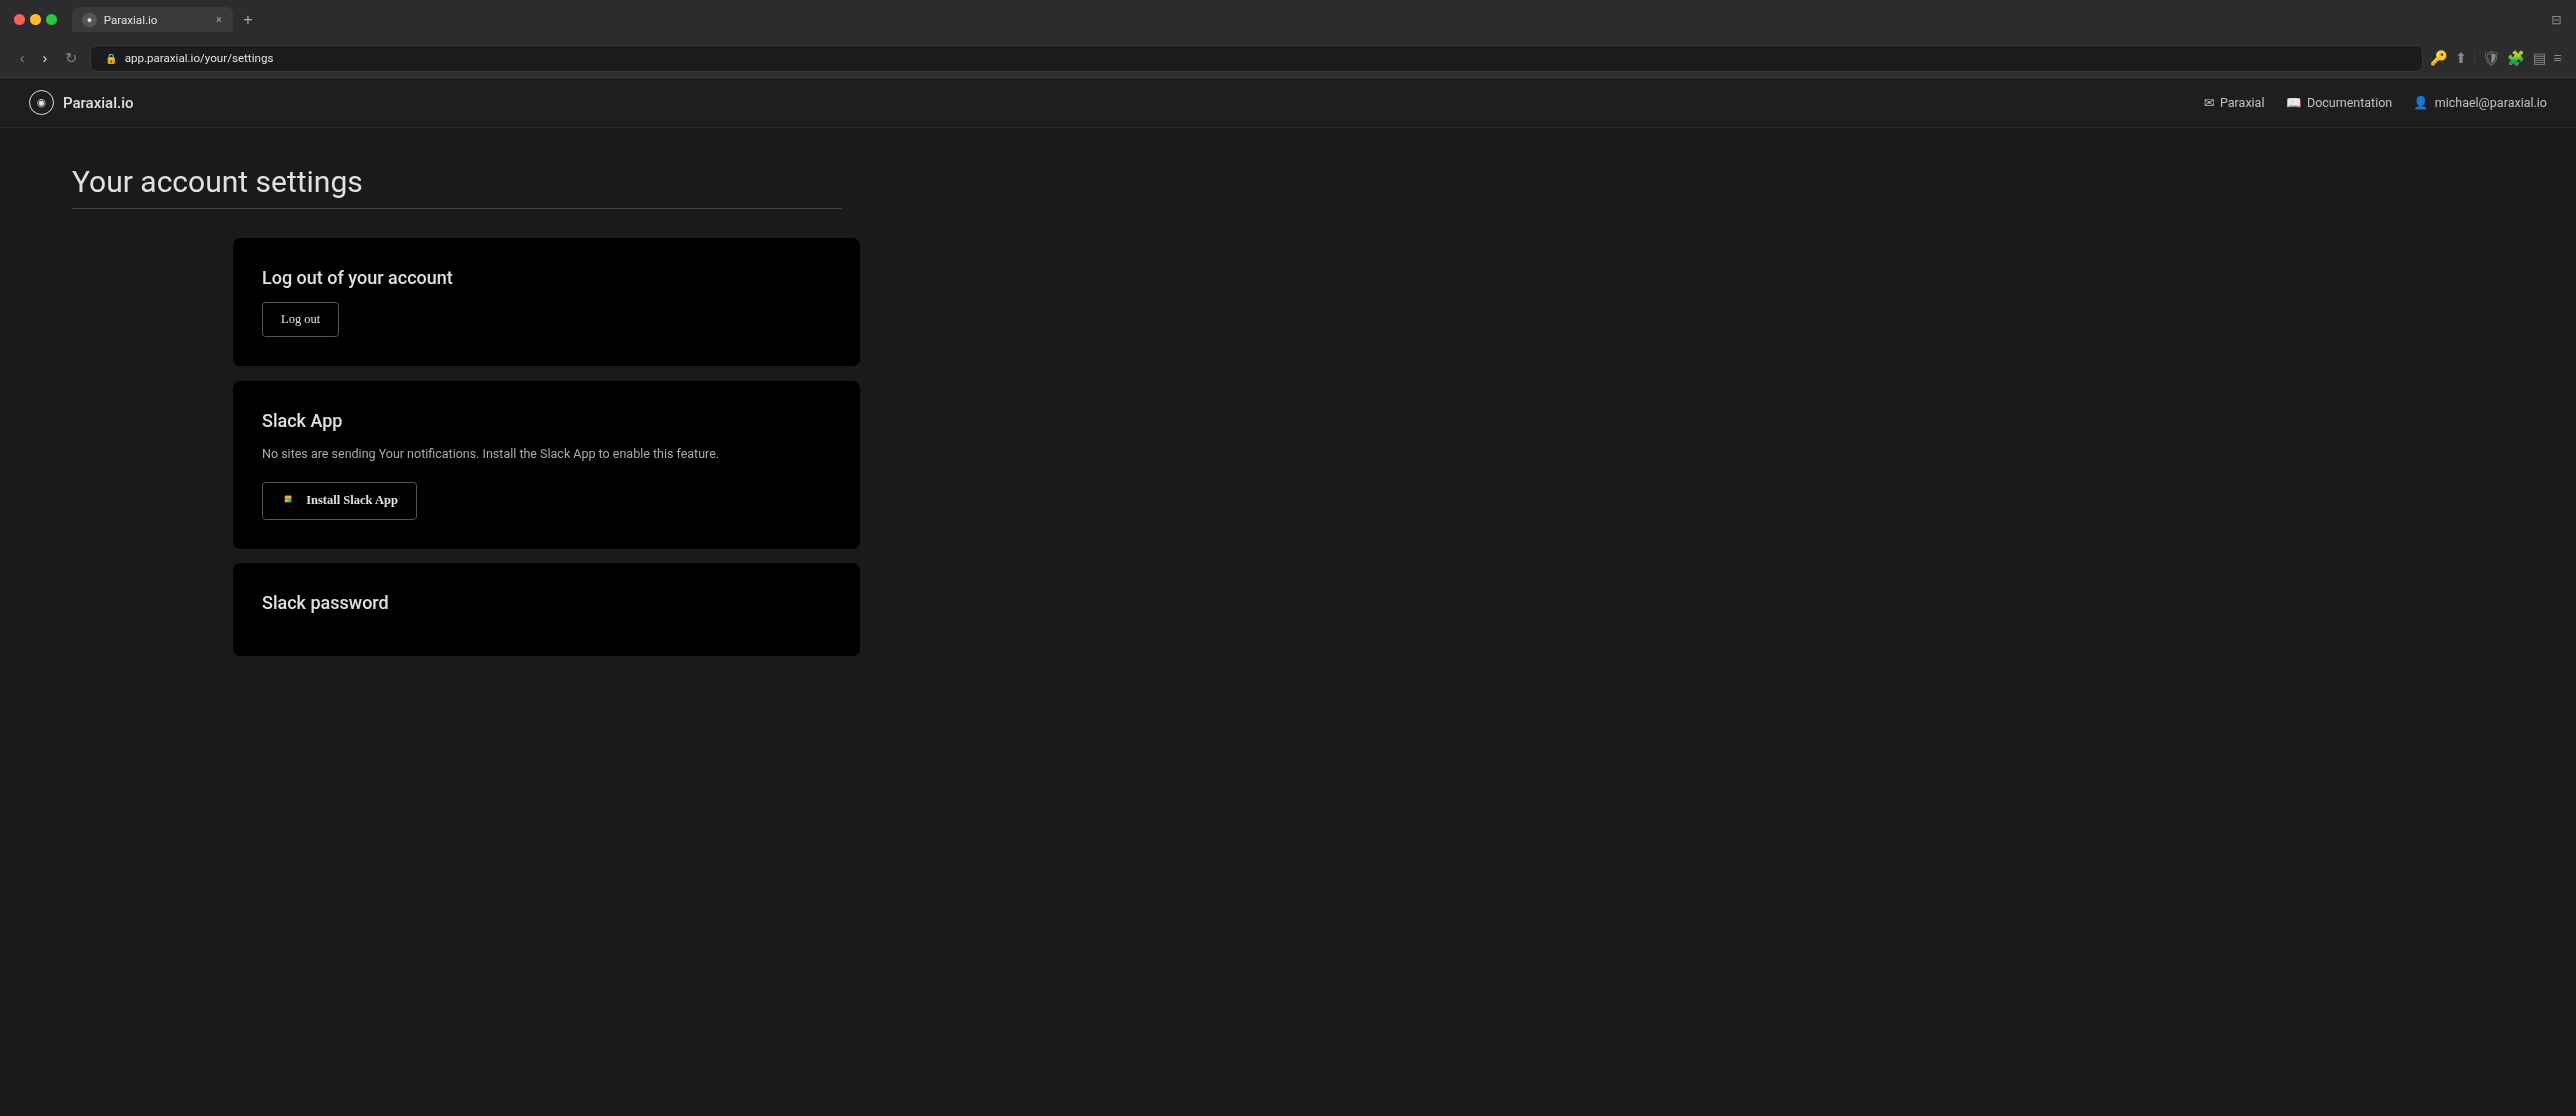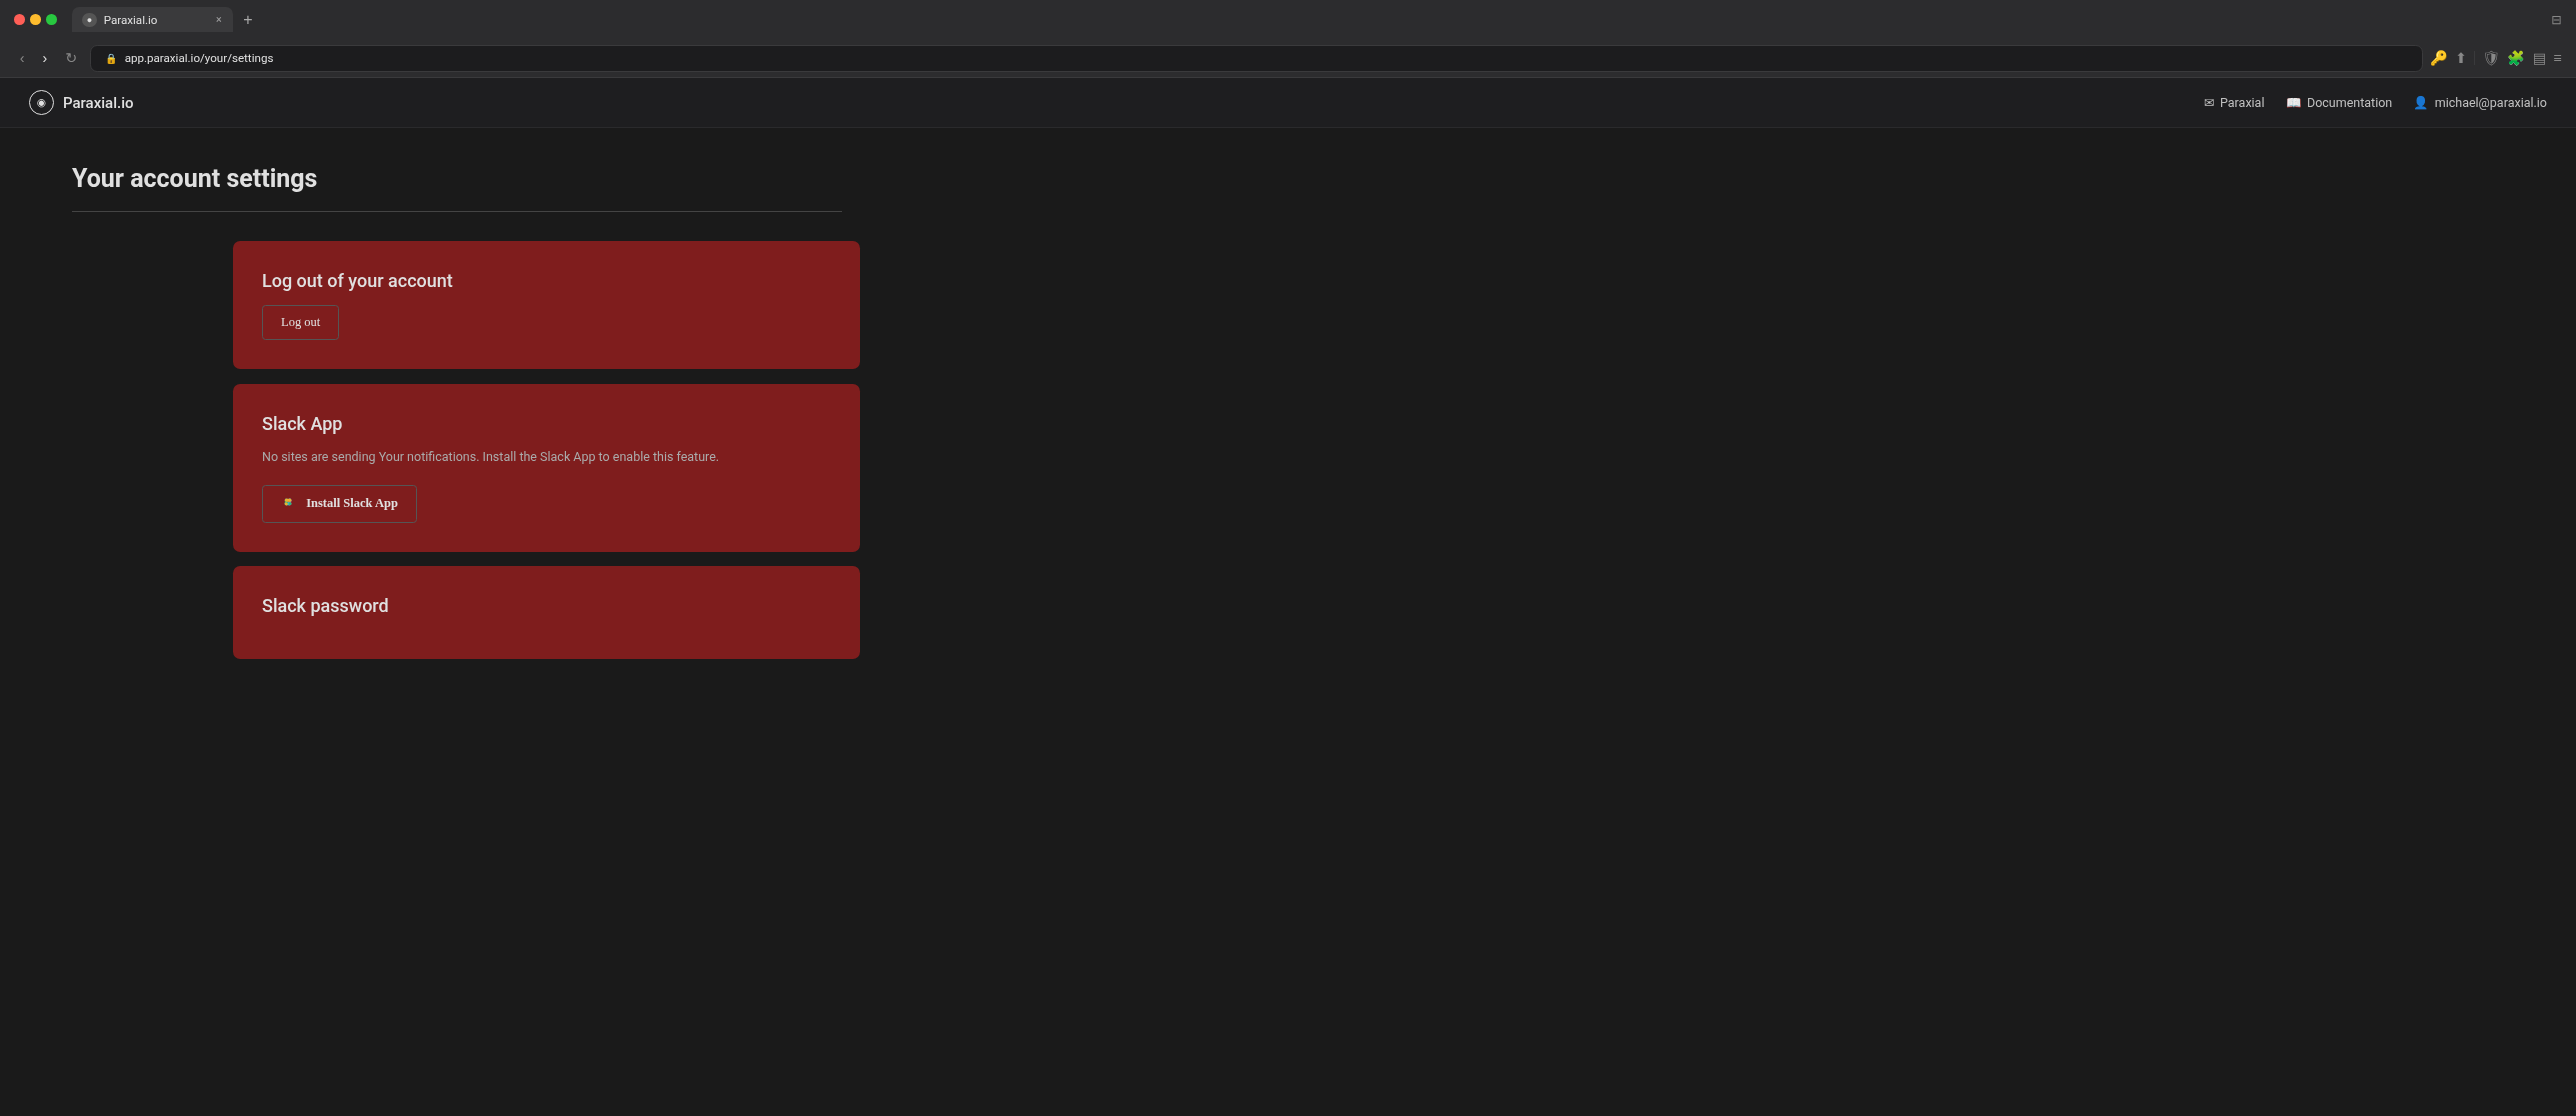--- a/index.html
+++ b/index.html
@@ -193,43 +193,43 @@
       text-decoration: none;
     }
 
     
     .main-content {
       padding: 36px 72px;
       max-width: 1075px;
     }
 
     .page-title {
-      font-size: 25px;
-      font-weight: 700;
-      color: #e0e0e0;
-      margin-bottom: 18px;
+      font-size: 30px;
+      font-weight: 400;
+      color: #e0e0e0;
+      margin-bottom: 9px;
     }
 
     .title-divider {
       border: none;
       border-top: 0.9px solid #444;
       margin-bottom: 29px;
       max-width: 770px;
     }
 
     .cards-container {
       display: flex;
       flex-direction: column;
       gap: 14.3px;
       max-width: 627px;
       margin-left: 161px;
     }
 
     .card {
-      background: #7f1d1d;
+      background: #000000;
       border-radius: 7.2px;
       padding: 29px;
     }
 
     .card-title {
       font-size: 18px;
       font-weight: 500;
       color: #e0e0e0;
       margin-bottom: 14.3px;
     }

